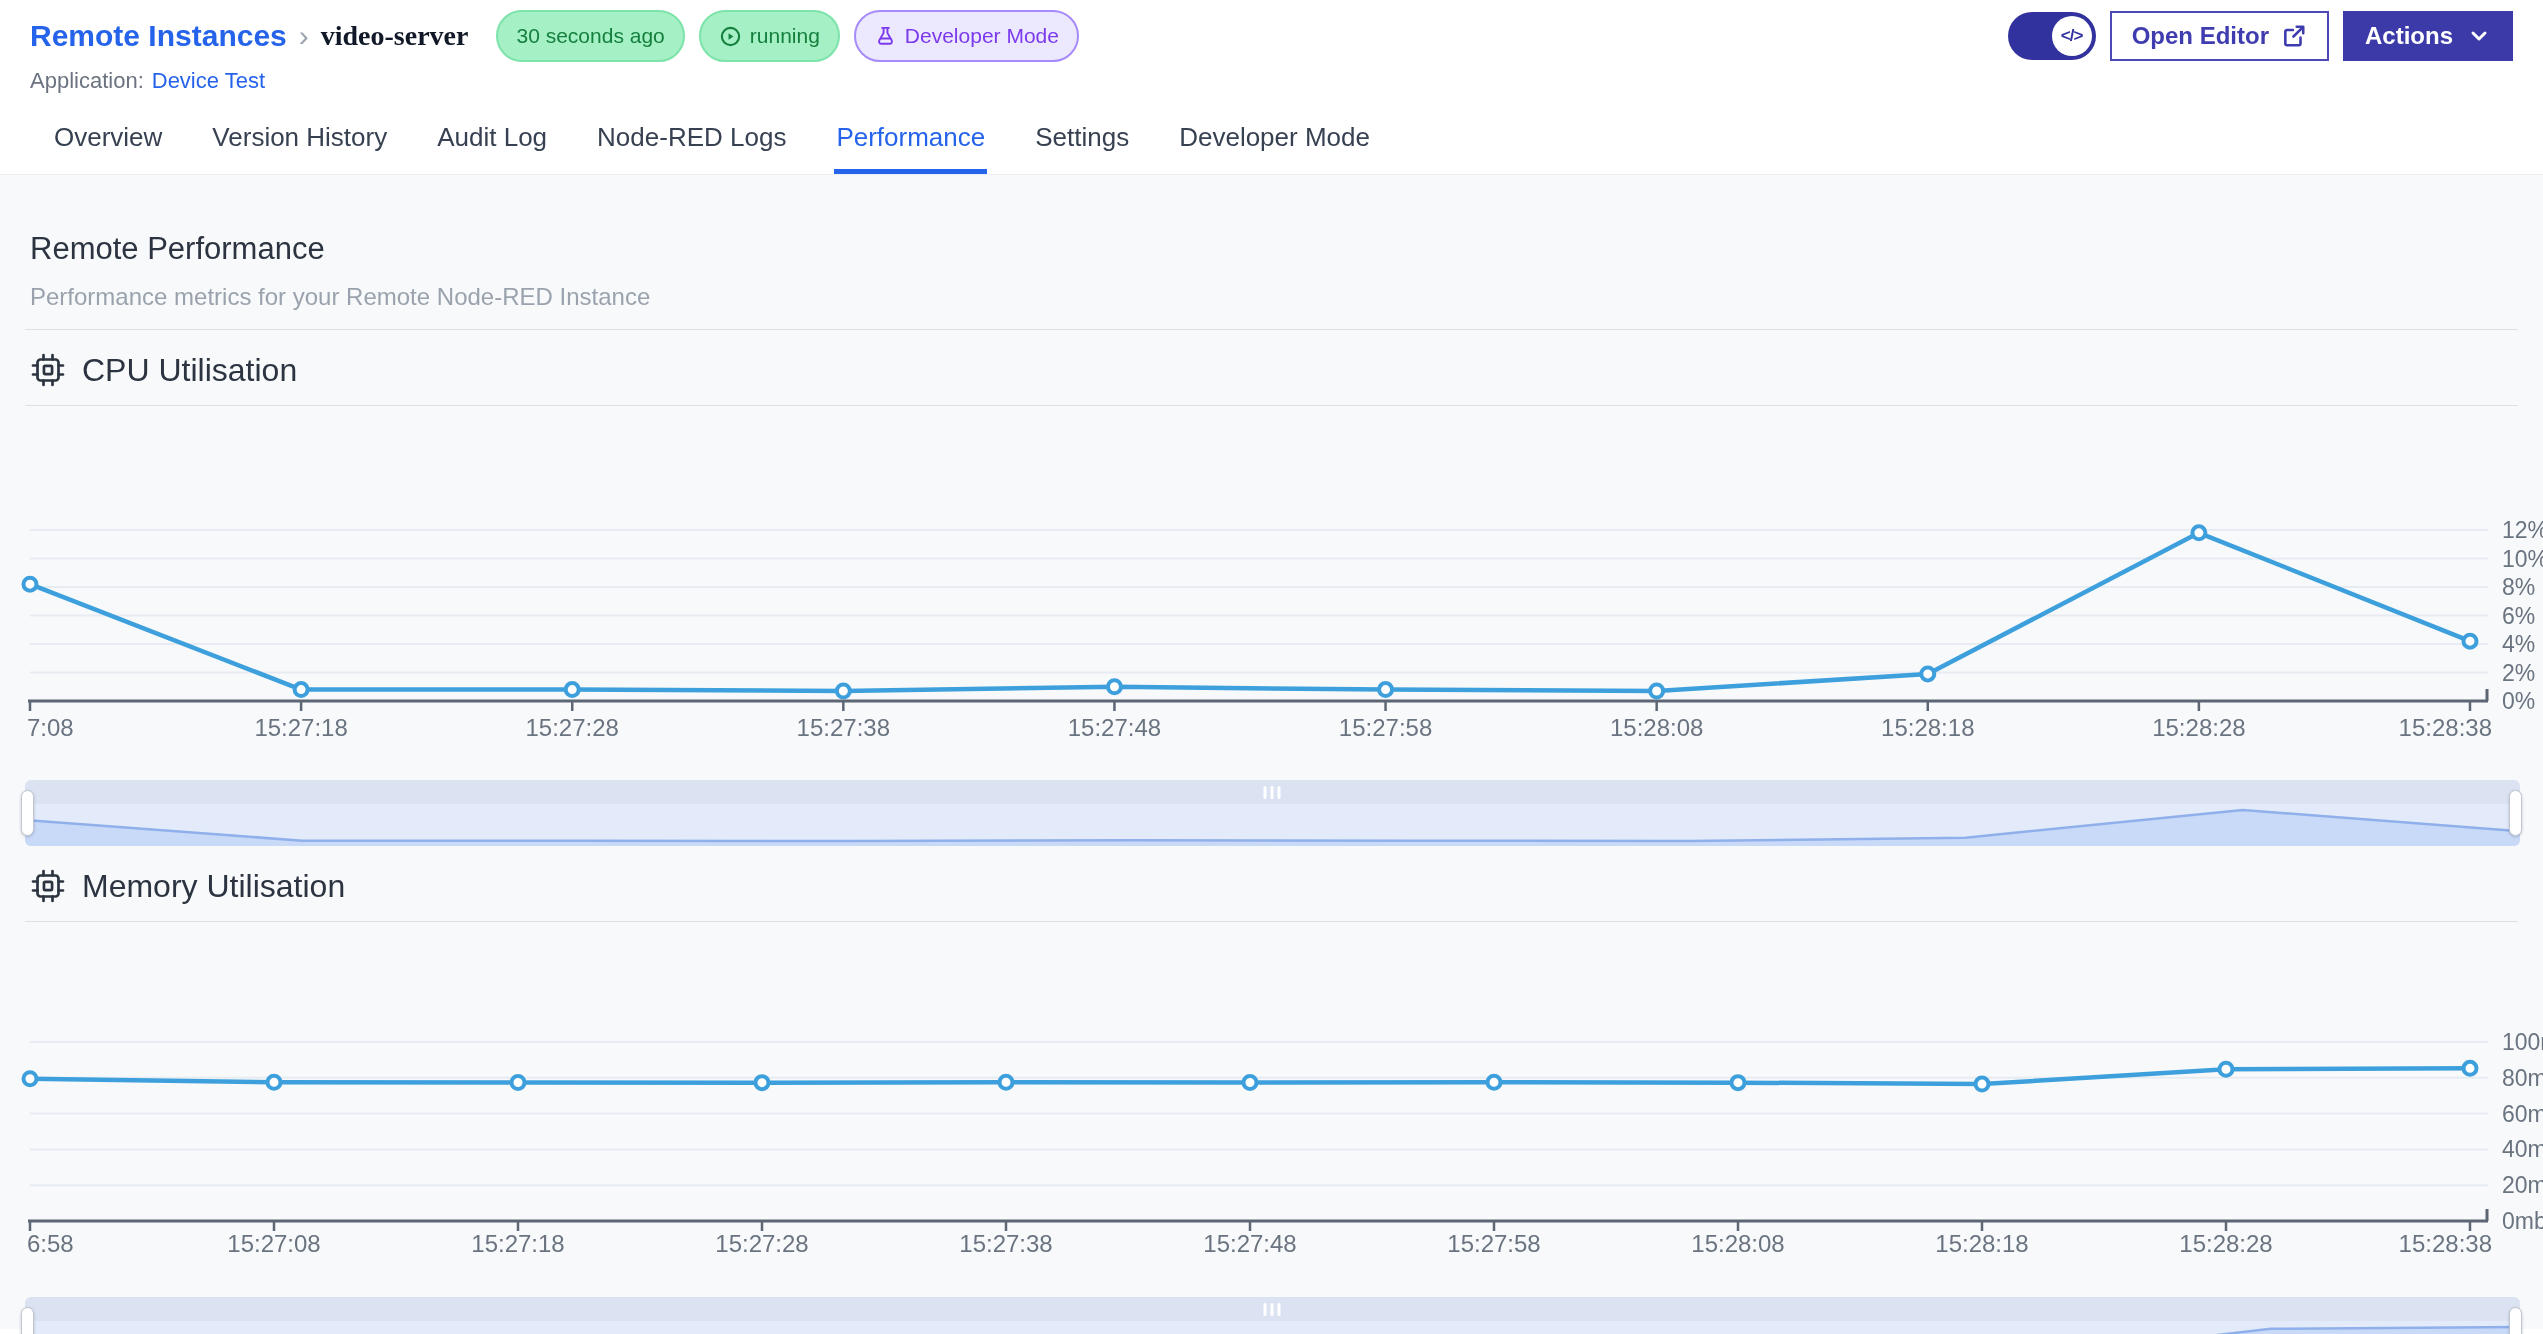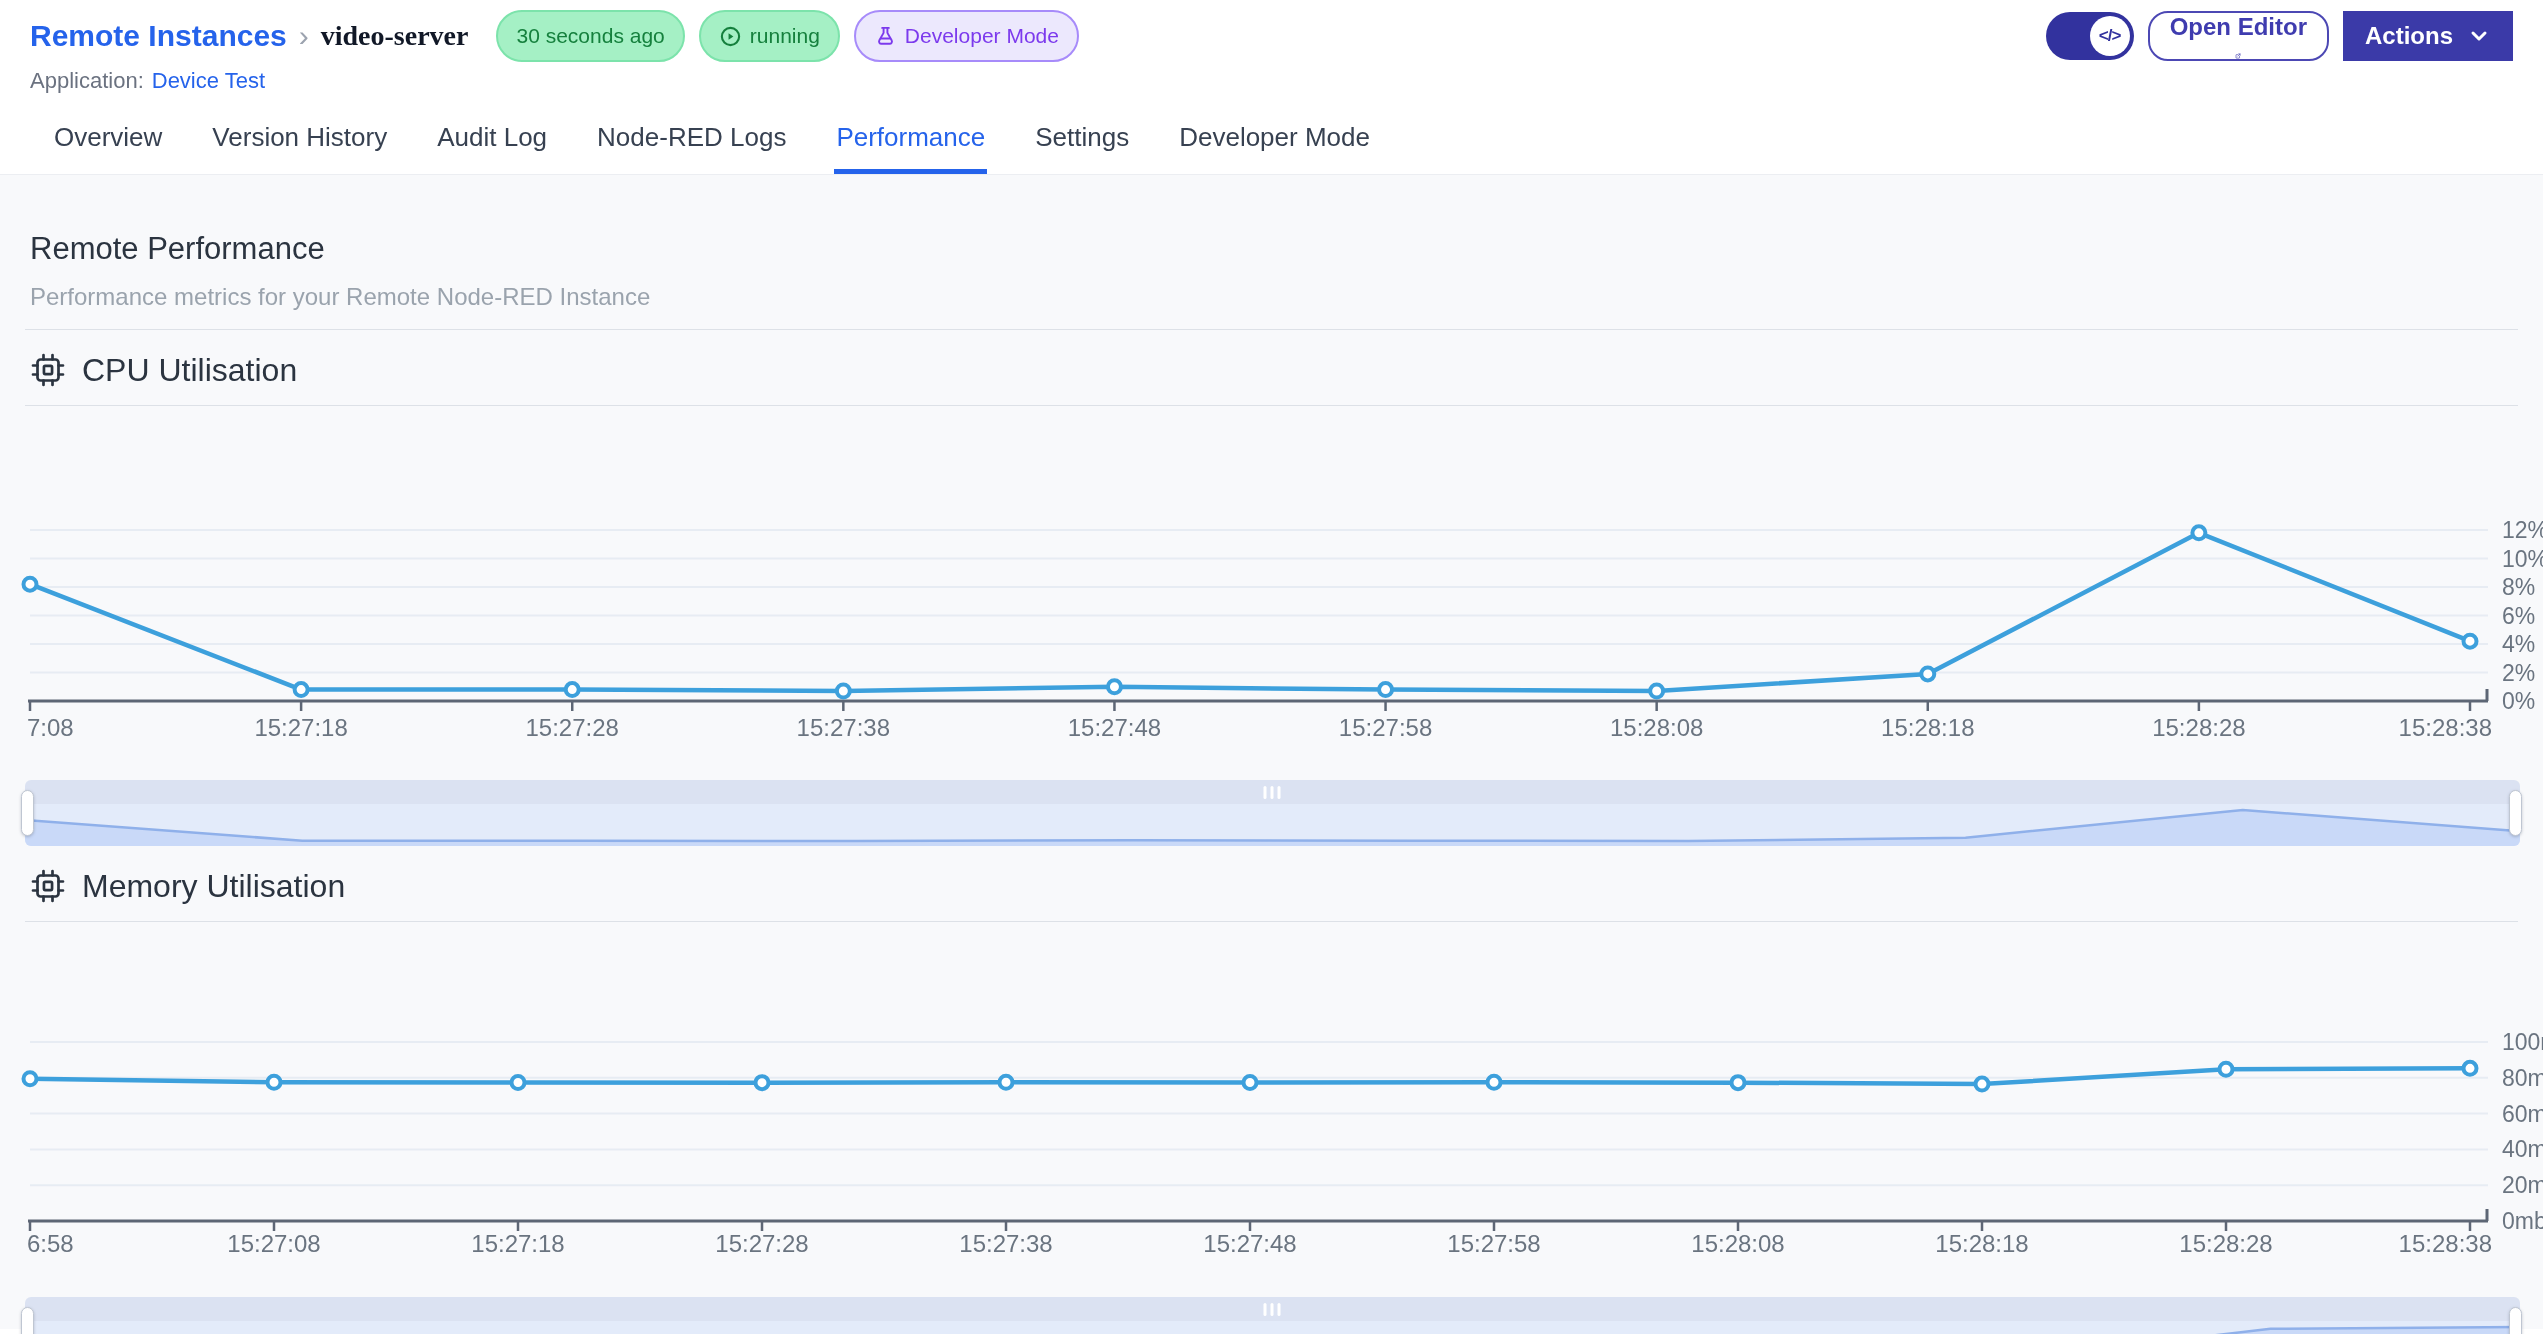--- a/index.html
+++ b/index.html
@@ -17,23 +17,23 @@
     border-radius:999px; white-space:nowrap; }
   .badge.green { background:#a5f0c5; border:2px solid #7ce3ab; color:#15803d; }
   .badge.purple { background:#ece8fd; border:2px solid #a78bfa; color:#7c3aed; }
   .badge svg { display:block; }
   .header-right { margin-left:auto; display:flex; align-items:center; gap:14px; }
   .dev-toggle { width:88px; height:48px; border-radius:999px; background:#32329e;
     position:relative; cursor:pointer; }
   .dev-toggle .knob { position:absolute; right:4px; top:4px; width:40px; height:40px;
     border-radius:50%; background:#fff; display:flex; align-items:center; justify-content:center;
     color:#32329e; font-size:17px; font-weight:700; letter-spacing:-1px; }
-  .btn-outline { height:50px; padding:0 20px; border:2px solid #4c48b4; border-radius:20px;
+  .btn-outline { height:50px; padding:0 20px; border:2px solid #4c48b4; border-radius:0;
     background:#fff; color:#3f3caf; font-size:24px; font-weight:700; display:flex;
-    align-items:center; gap:12px; cursor:pointer; font-family:inherit;flex-direction:column; }
+    align-items:center; gap:12px; cursor:pointer; font-family:inherit; }
   .btn-solid { height:50px; padding:0 22px; border:none; border-radius:0; background:#3b3aa8;
     color:#fff; font-size:24px; font-weight:700; display:flex; align-items:center; gap:14px;
     cursor:pointer; font-family:inherit; }
   .header-row2 { display:flex; align-items:flex-end; gap:8px; margin-top:6px; font-size:22px; }
   .app-label { color:#6b7280; }
   .app-link { color:#2563eb; cursor:pointer; }
 
   
   .tabs { display:flex; gap:46px; padding:0 0 0 52px; margin-top:14px;
     border-bottom:1px solid #eceef2; background:#fff; }

